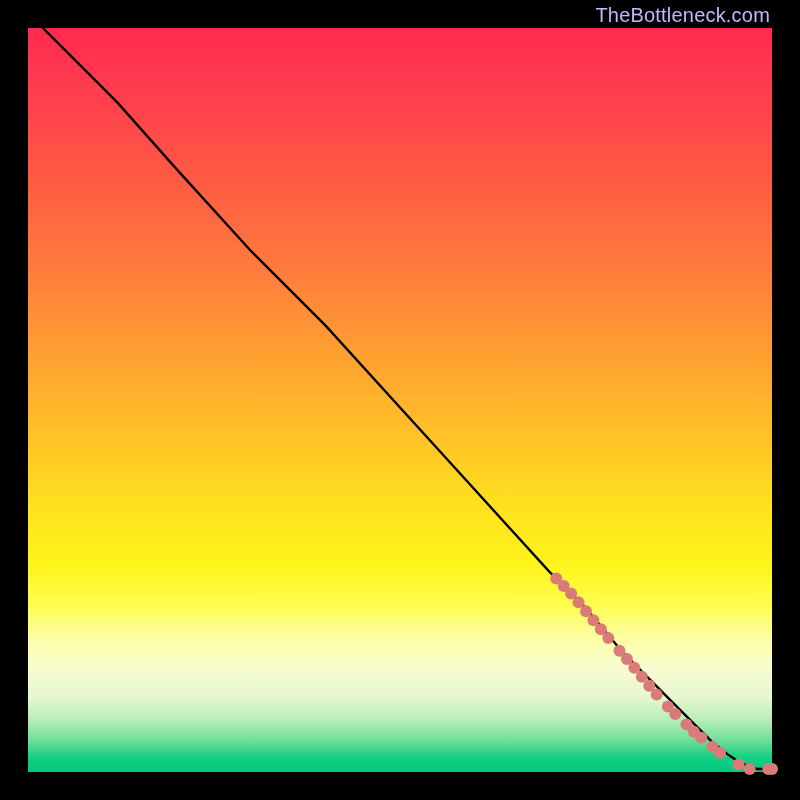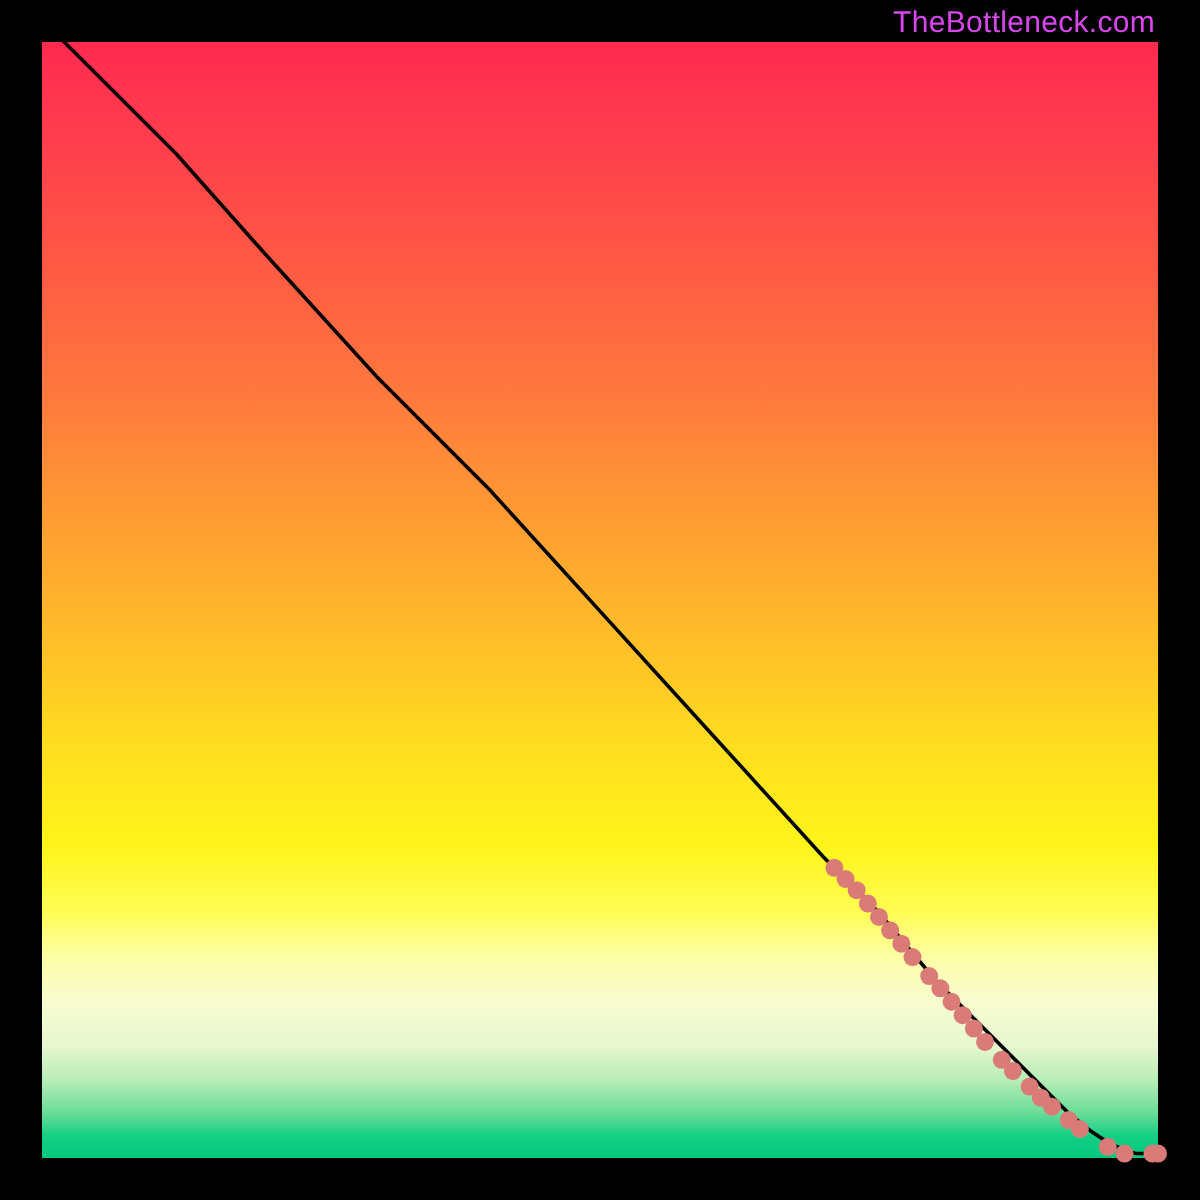--- a/index.html
+++ b/index.html
@@ -41,21 +41,21 @@
       #b7edb6 93%,
       #68dc98 96%,
       #15cf84 98%,
       #00c97e 100%
     );
   }
   .credit {
     position: absolute;
     top: 4px;
     right: 30px;
-    color: #d946ef;
+    color: #c4b5fd;
     font-size: 20px;
     font-weight: 500;
     letter-spacing: 0.2px;
     user-select: none;
   }
   svg.curve {
     position: absolute;
     left: 0;
     top: 0;
     width: 744px;

